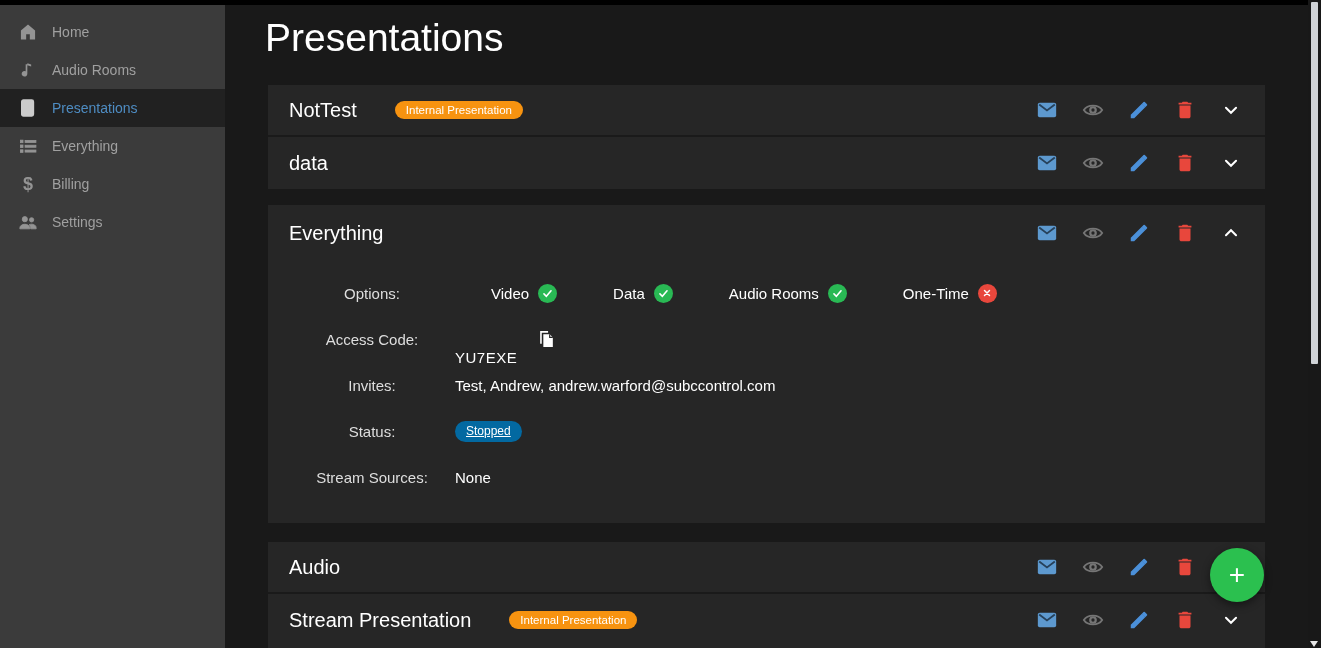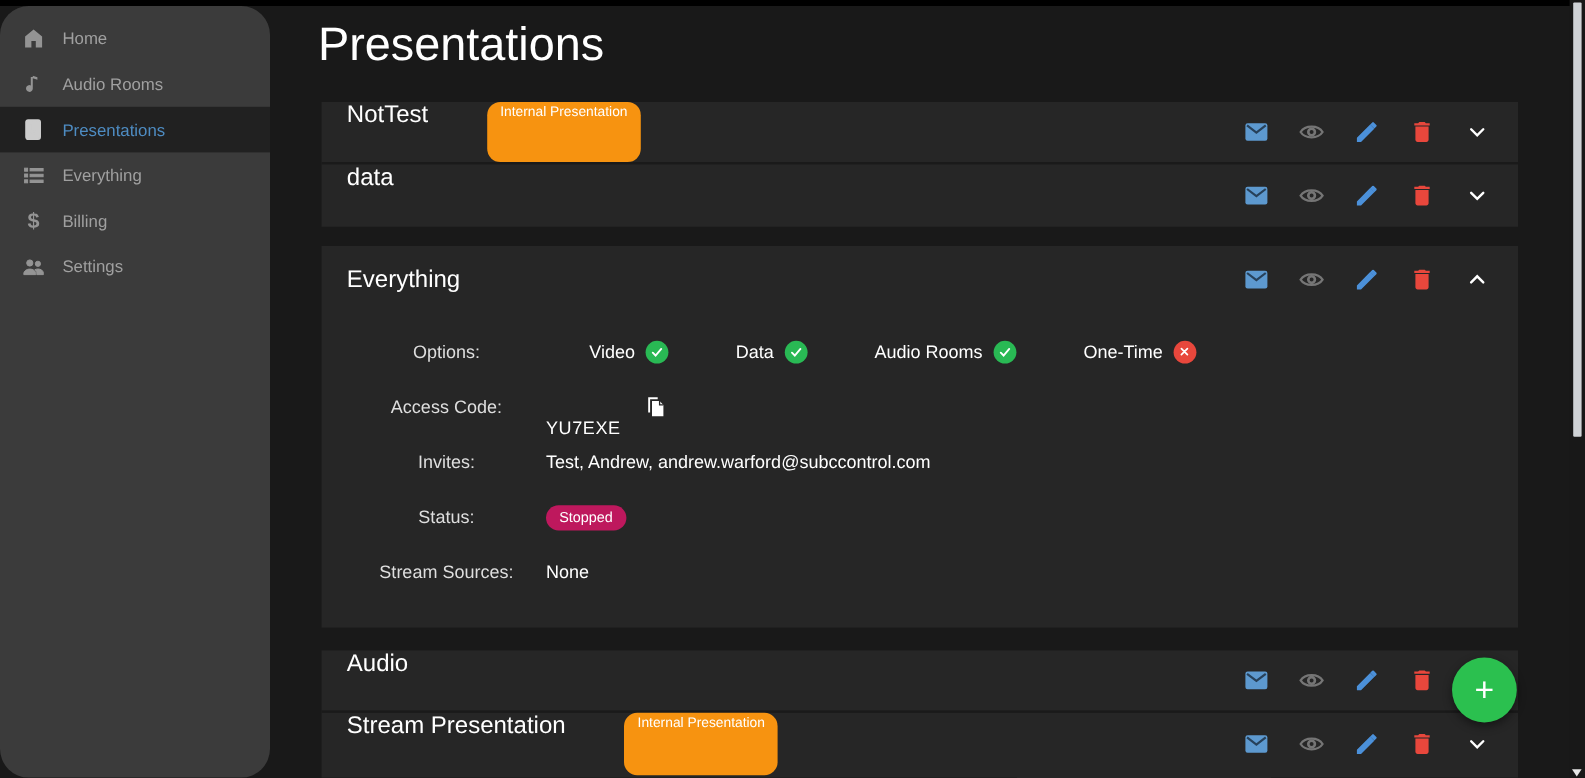--- a/index.html
+++ b/index.html
@@ -1,39 +1,39 @@
 <!DOCTYPE html>
 <html><head>
 <meta charset="utf-8">
 <style>
   * { margin:0; padding:0; box-sizing:border-box; }
   html,body { width:1321px; height:648px; overflow:hidden; background:#191919;
               font-family:"Liberation Sans", sans-serif; }
   .topbar { position:absolute; left:0; top:0; width:1321px; height:5px; background:#000; z-index:5; }
 
   
-  .sidebar { position:absolute; left:0; top:5px; width:225px; height:643px; background:#3b3b3b; padding-top:8px; z-index:2;border-radius:24px; }
+  .sidebar { position:absolute; left:0; top:5px; width:225px; height:643px; background:#3b3b3b; padding-top:8px; z-index:2; }
   .side-item { height:38px; display:flex; align-items:center; padding-left:18px; gap:14px; cursor:pointer; }
   .side-item .ic { width:20px; height:20px; display:flex; align-items:center; justify-content:center; }
   .side-item .ic svg { width:20px; height:20px; fill:#949494; stroke:#949494; }
   .side-item .lbl { font-size:14px; color:#a0a0a0; }
   .side-item.active { background:#212121; }
   .side-item.active .lbl { color:#4e8cc2; }
   .side-item.active .ic svg { fill:#cccccc; stroke:#cccccc; }
   .dollar { font-size:18px; font-weight:bold; color:#949494; }
 
   
   .page-title { position:absolute; left:265px; top:16px; font-size:39px; font-weight:500; color:#fff; }
 
   .card { position:absolute; left:268px; width:997px; background:#262626; }
   .card1 { top:85px; }
   .card2 { top:205px; height:318px;text-align:center; }
   .card3 { top:542px; height:106px; }
 
-  .prow { height:52px; display:flex; padding:0 23px 0 21px;gap:11px; }
+  .prow { height:52px; display:flex; align-items:center; padding:0 23px 0 21px; }
   .prow.sep { border-bottom:2px solid #1a1a1a; }
   .ptitle { font-size:20px; font-weight:500; color:#fff; white-space:nowrap; }
   .badge { margin-left:38px; background:#f79310; color:#fff; font-size:11.5px; padding:3px 11px; border-radius:11px; white-space:nowrap; }
 
   .actions { margin-left:auto; display:flex; align-items:center; gap:24px; }
   .abtn { width:22px; height:22px; display:flex; align-items:center; justify-content:center; cursor:pointer; }
   .abtn svg { width:22px; height:22px; }
 
   .hdr56 { height:56px; display:flex; align-items:center; padding:0 23px 0 21px; }
 
@@ -41,21 +41,21 @@
   .drow { height:46px; display:flex; align-items:center; }
   .dlabel { width:166px; font-size:15px; color:#dedede; }
   .dval { font-size:15px; color:#fff; }
   .optitem { display:flex; align-items:center; margin-right:20px;margin-left:36px; }
   .optname { font-size:15px; color:#fff; margin-right:9px; }
   .cir { width:19px; height:19px; border-radius:50%; display:inline-flex; align-items:center; justify-content:center; }
   .cir.on { background:#29b954; }
   .cir.off { background:#e8473c; }
   .code { font-weight:500; letter-spacing:0.5px;margin-top:36px; }
   .copybtn { margin-left:20px; width:19px; height:20px; cursor:pointer; }
-  .pill { background:#be185d; color:#fff; font-size:12px; padding:3.5px 11px; border-radius:11px; }
+  .pill { background:#0369a1; color:#fff; font-size:12px; padding:3.5px 11px; border-radius:11px;text-decoration:underline; }
 
   
   .fab { position:absolute; left:1210px; top:548px; width:54px; height:54px; border-radius:50%;
          background:#2bc04f; color:#fff; display:flex; align-items:center; justify-content:center;
          font-size:28px; font-weight:300; cursor:pointer; z-index:6; box-shadow:0 3px 8px rgba(0,0,0,.45); }
 
   
   .scrollbar { position:absolute; right:0; top:0; width:13px; height:648px; background:#181818; z-index:7; }
   .sb-thumb { position:absolute; left:3px; top:2px; width:7px; height:362px; background:#cfd2d6; border-radius:1px; }
   .sb-down { position:absolute; left:2px; bottom:1px; width:0; height:0;

